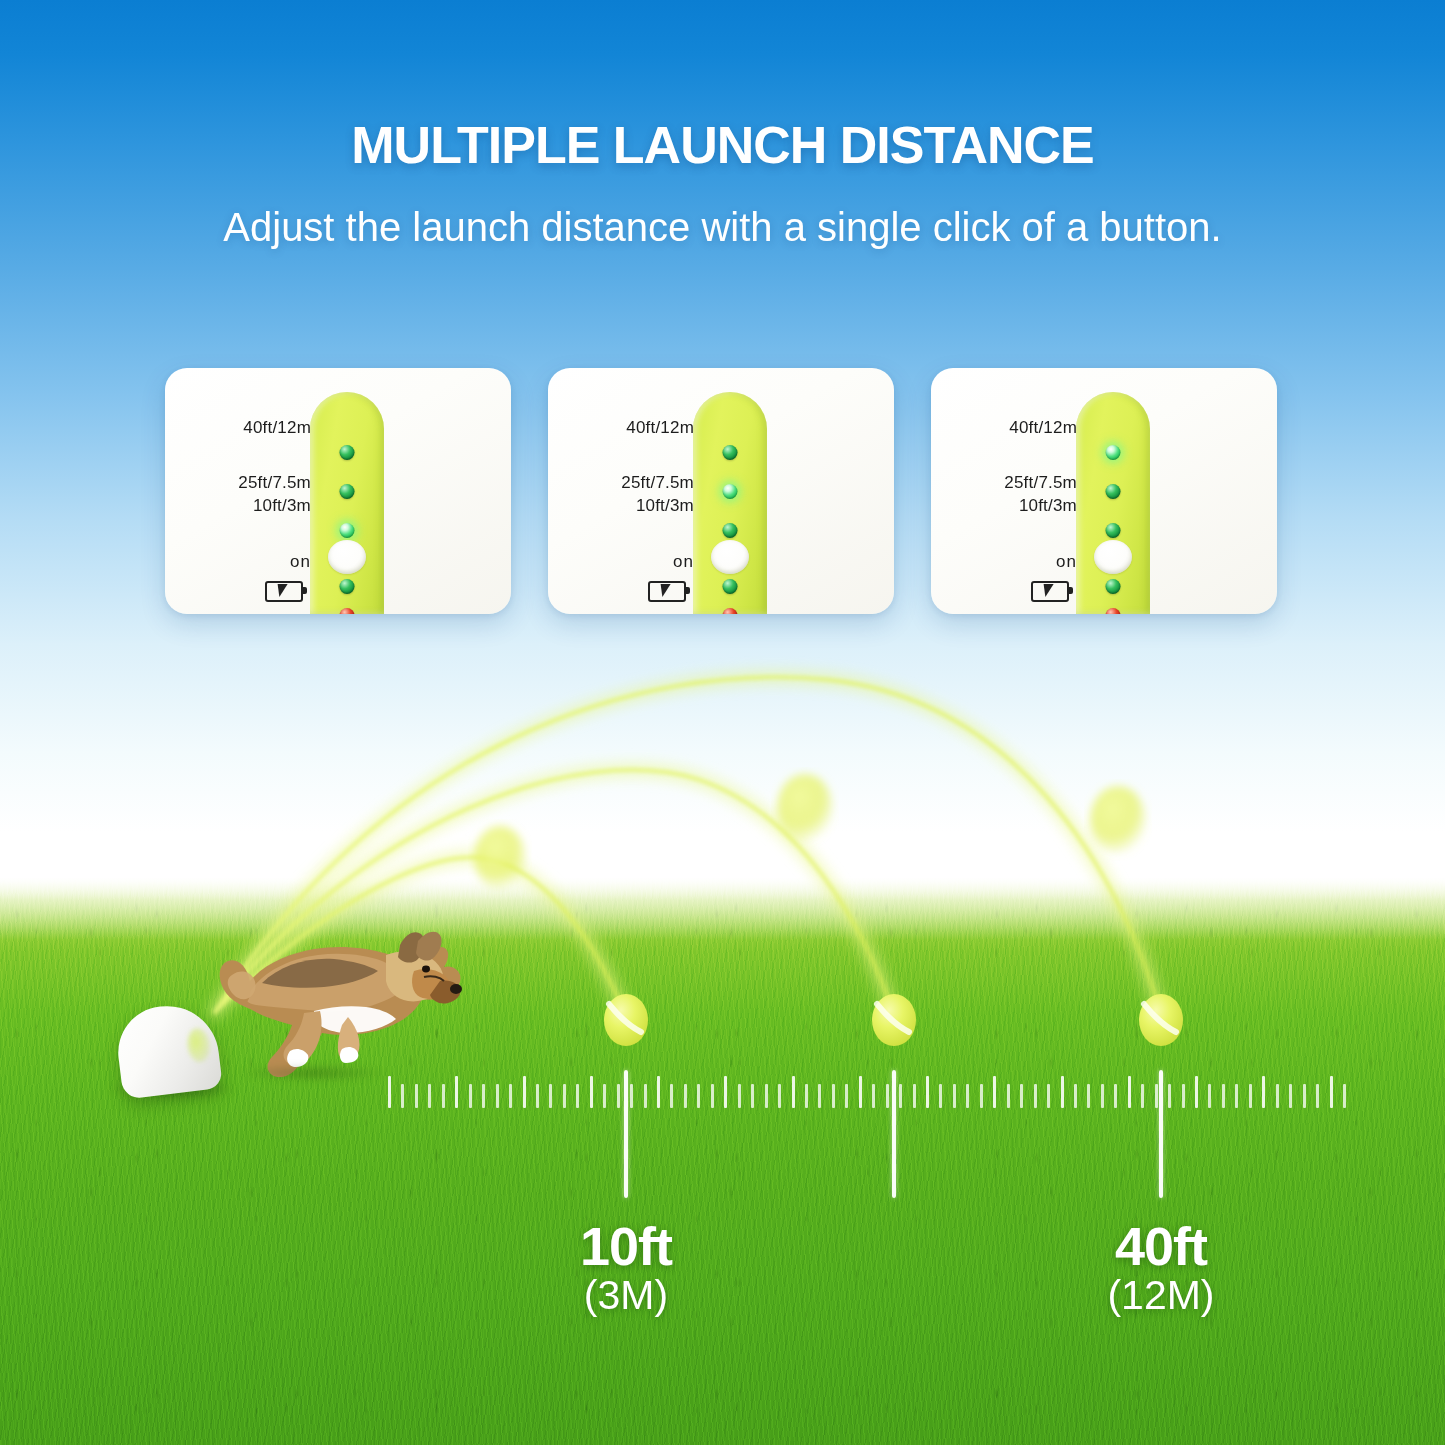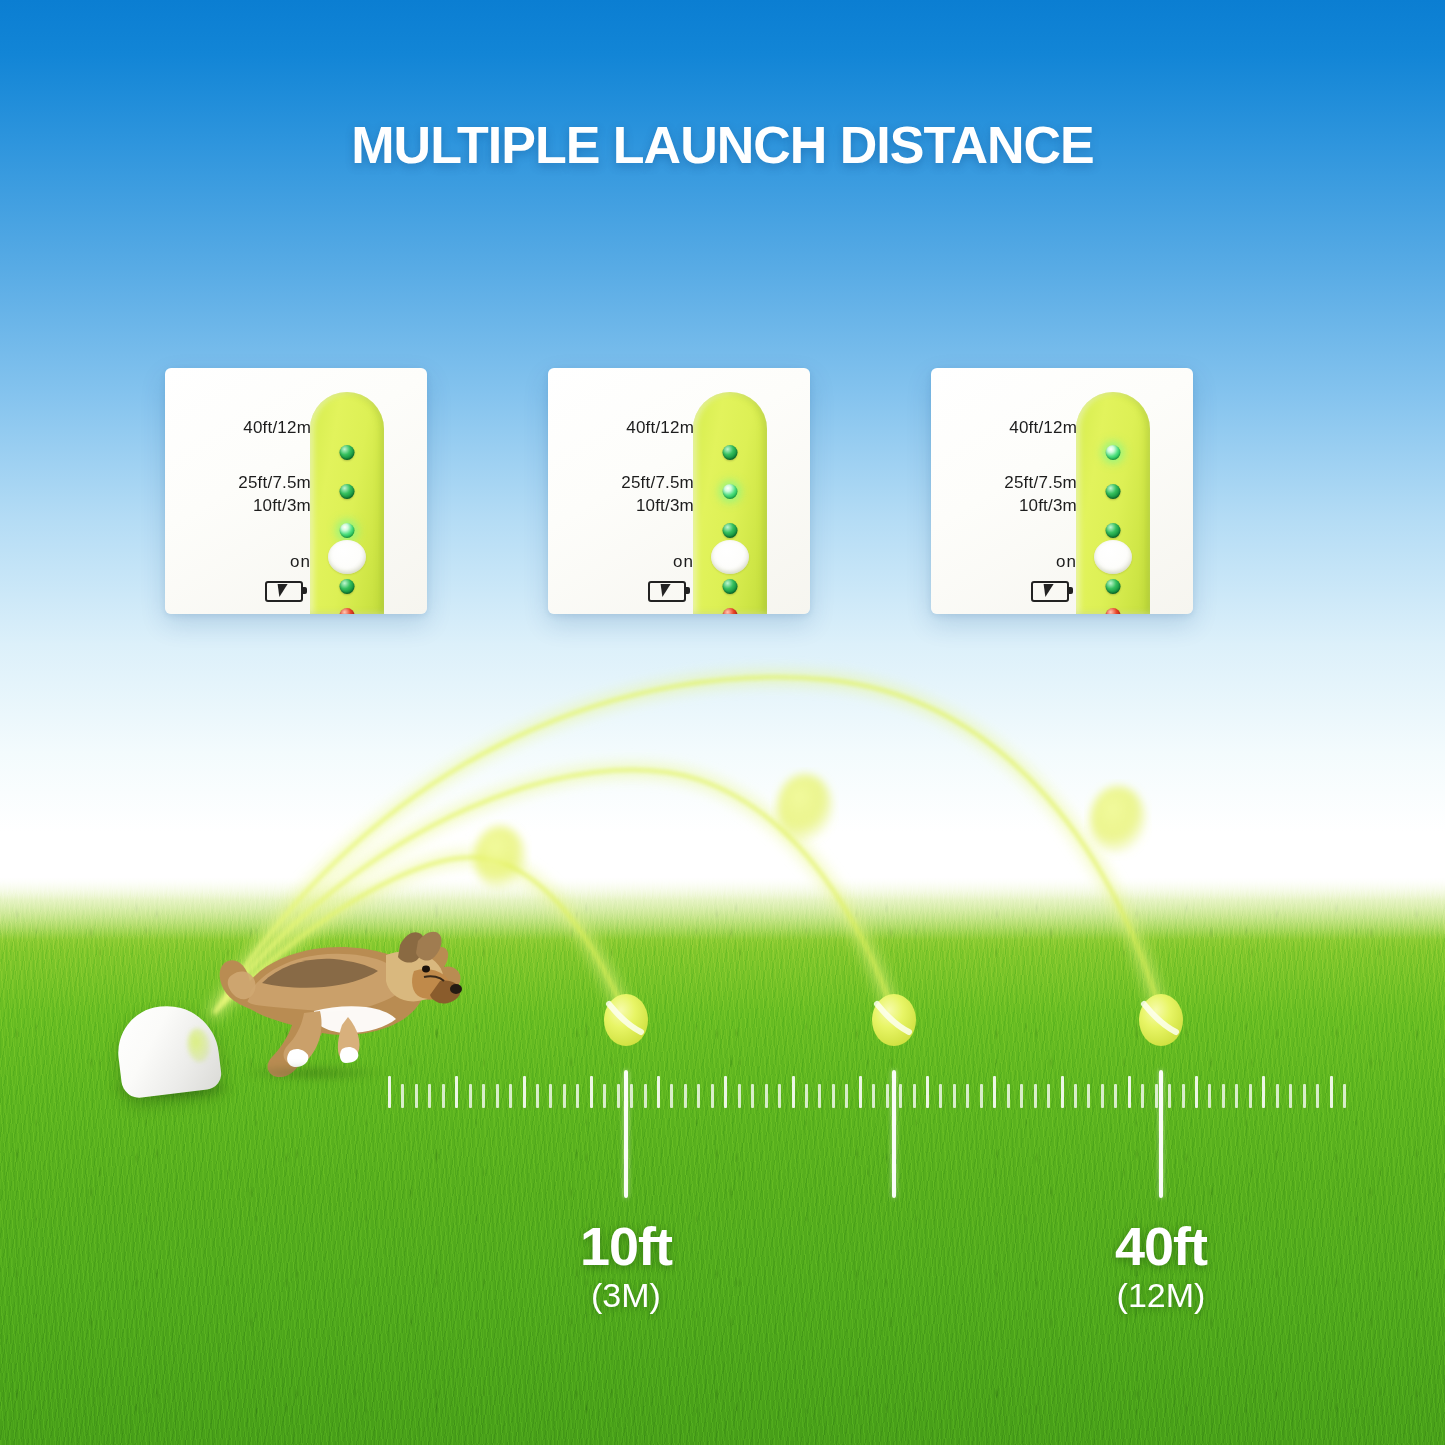--- a/index.html
+++ b/index.html
@@ -67,21 +67,21 @@
   }
   .subtitle{
     margin:0;padding-top:20px;
     font-size:40px;line-height:46px;font-weight:400;color:#ffffff;
     text-shadow:0 2px 8px rgba(0,60,120,.22);
   }
 
   
   .cards{position:absolute;left:165px;top:368px;width:1092px;height:246px;}
   .card{
-    position:absolute;top:0;width:262px;height:246px;border-radius:6px;
+    position:absolute;top:0;width:346px;height:246px;border-radius:22px;
     background:linear-gradient(150deg,#ffffff 0%,#fdfdfa 40%,#f6f5ef 100%);
     box-shadow:0 10px 26px rgba(10,70,130,.16), 0 2px 6px rgba(10,70,130,.10);
     overflow:hidden;
   }
   .card.c1{left:0px;}
   .card.c2{left:383px;}
   .card.c3{left:766px;}
 
   .labels{position:absolute;left:0;top:0;width:152px;height:246px;}
   .lab{
@@ -179,37 +179,38 @@
     border-radius:2px;box-shadow:0 0 5px rgba(255,255,255,.5);
   }
 
   
   .dist{position:absolute;text-align:center;transform:translateX(-50%);}
   .dist .ft{
     font-size:54px;line-height:56px;font-weight:800;color:#ffffff;
     text-shadow:0 2px 8px rgba(10,50,0,.38);letter-spacing:-1px;
   }
   .dist .m{
-    font-size:34px;line-height:42px;font-weight:400;color:#ffffff;
+    font-size:41px;line-height:42px;font-weight:400;color:#ffffff;
     text-shadow:0 2px 7px rgba(10,50,0,.35);
   }
 </style>
 </head>
 <body>
 
 <div id="stage">
 
   <div class="sky"></div>
   <div class="grass"></div>
   <div class="grass-tex"></div>
   <div class="grass-tex2"></div>
   <div class="horizon-haze"></div>
 
   <div class="head-wrap">
     <h1 class="title">MULTIPLE LAUNCH DISTANCE</h1>
+    <p class="subtitle">Adjust the launch distance with a single click of a button.</p>
   </div>
 
   <div class="cards">
 
     <div class="card c1">
       <div class="labels">
         <div class="lab l40">40ft/12m</div>
         <div class="lab l25">25ft/7.5m</div>
         <div class="lab l10">10ft/3m</div>
         <div class="lab lon">on</div>

